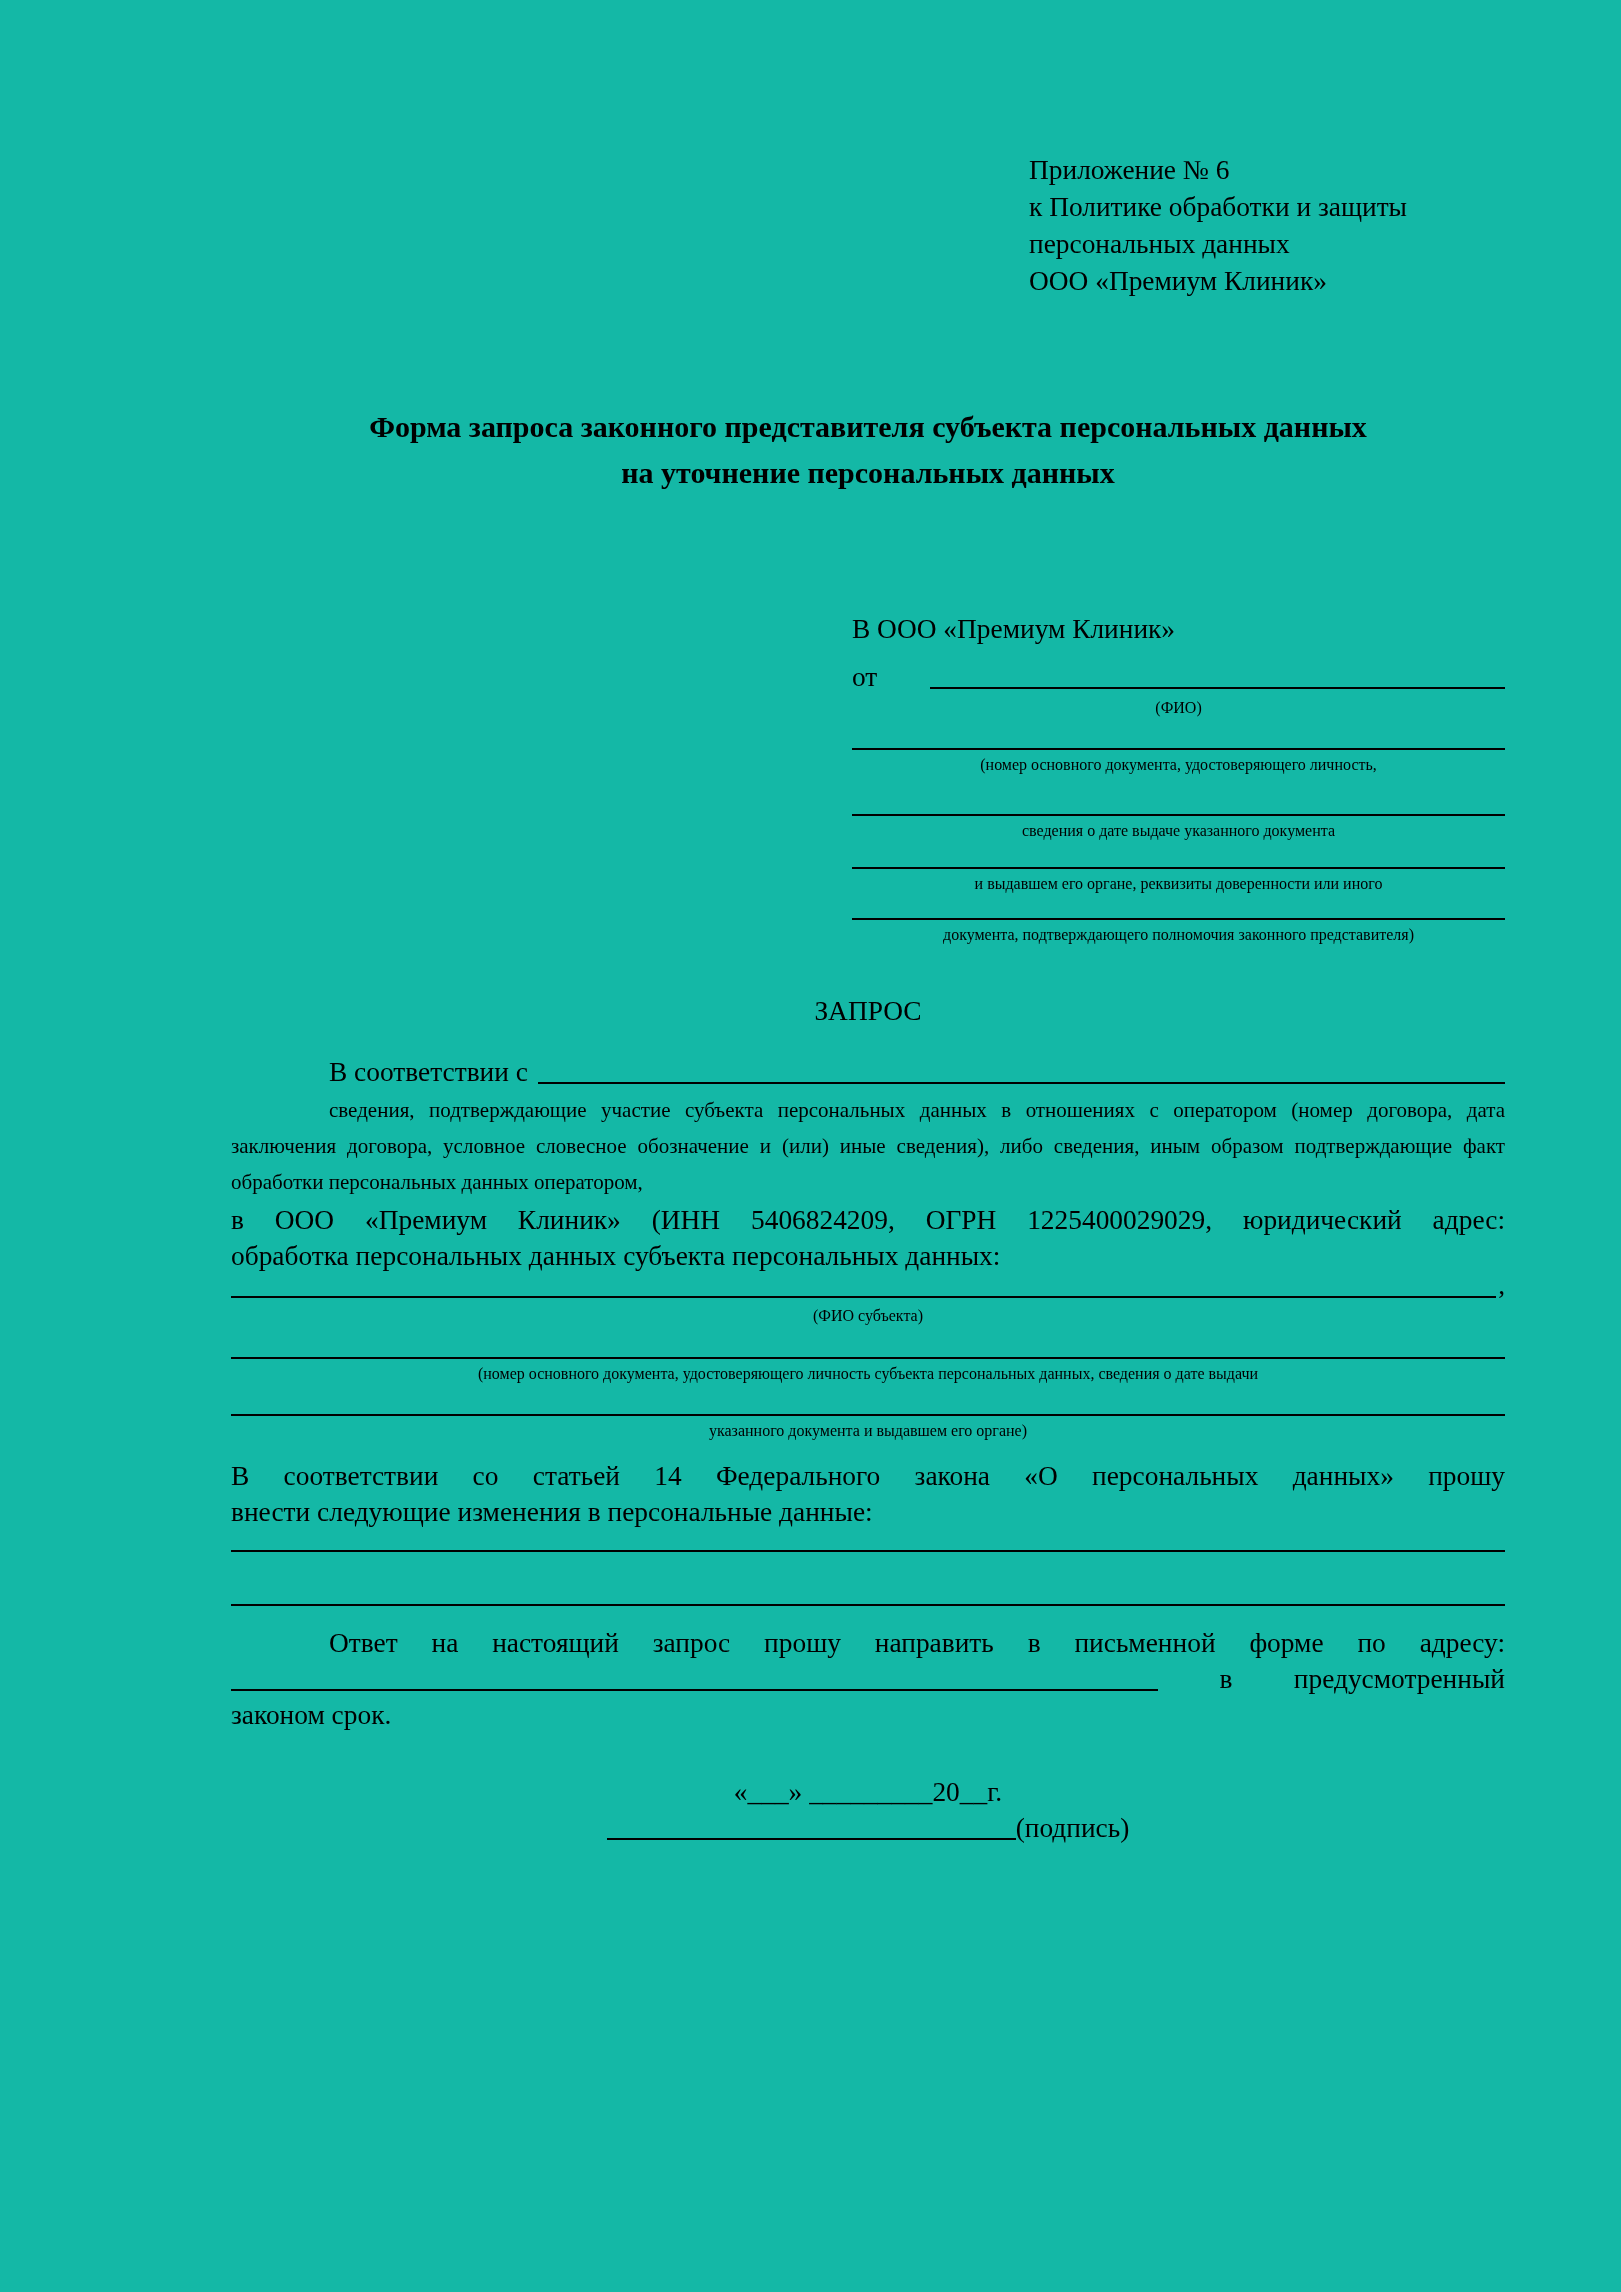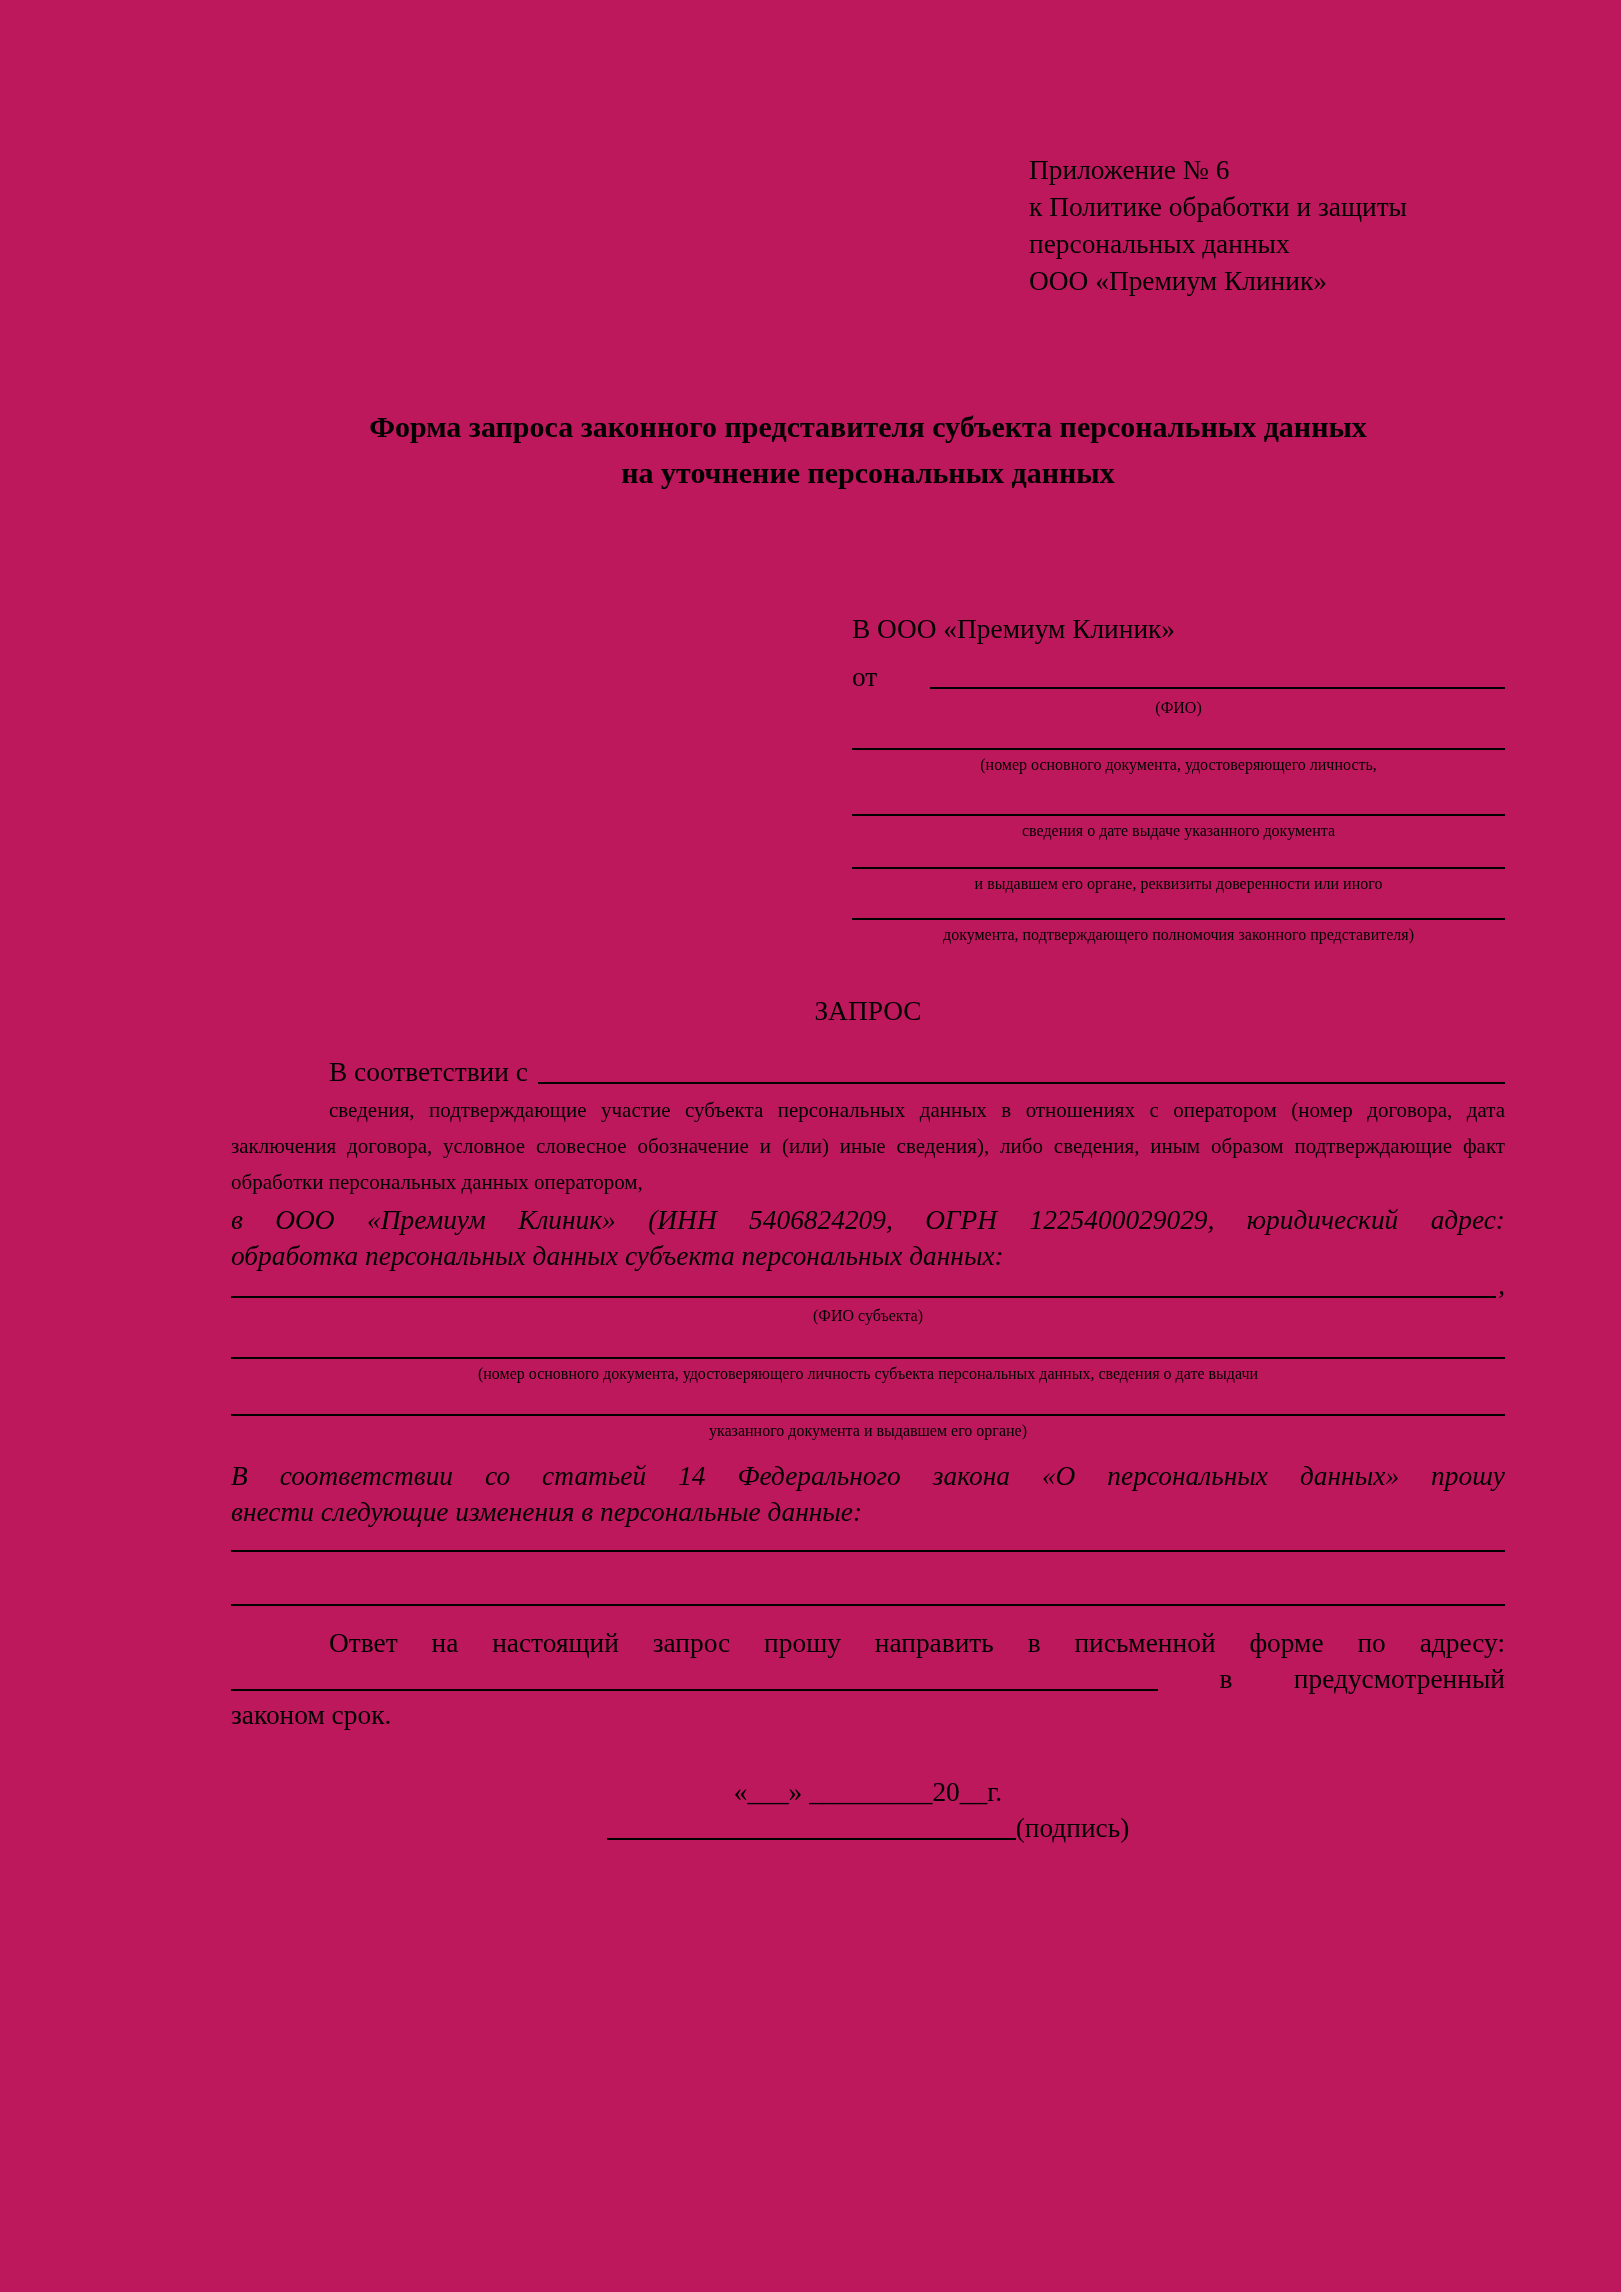--- a/index.html
+++ b/index.html
@@ -1,21 +1,21 @@
 <!DOCTYPE html>
 <html lang="ru"><head>
 <meta charset="utf-8">
 <style>
   html,body { margin:0; padding:0; background:#ffffff; }
   .page {
     position: relative;
     width: 1621px;
     height: 2293px;
     box-sizing: border-box;
-    background: #be185d;
+    background: #14b8a6;
     color: #000000;
     font-family: "Liberation Serif", "DejaVu Serif", serif;
     font-size: 27.4px;
     line-height: 36px;
     padding: 152px 116px 0 231px;
     overflow: hidden;
   }
 
   
   .appendix {
@@ -46,21 +46,21 @@
 
   
   .zapros { margin-top: 44px; text-align: center; line-height: 39px; }
   .acc-row { margin-top: 19.6px; height: 39px; padding-left: 98px; }
   .acc-row .lbl { margin-right: 9.8px; white-space: nowrap; }
 
   .note { font-size: 21px; line-height: 36px; margin-top: 2.9px; }
   .ind { padding-left: 98px; }
   .just { text-align: justify; text-align-last: justify; }
 
-  .bodypara { margin-top: 2px; font-style: italic; }
+  .bodypara { margin-top: 2px; }
 
   .comma-row { height: 29px; }
   .comma-row .comma { margin-left: 2px; }
 
   .article14 { margin-top: 13.7px; }
 
   .blank-rule { border-bottom: 2.9px solid #000; height: 0; }
   .br1 { margin-top: 20.6px; }
   .br2 { margin-top: 52px; }
 

